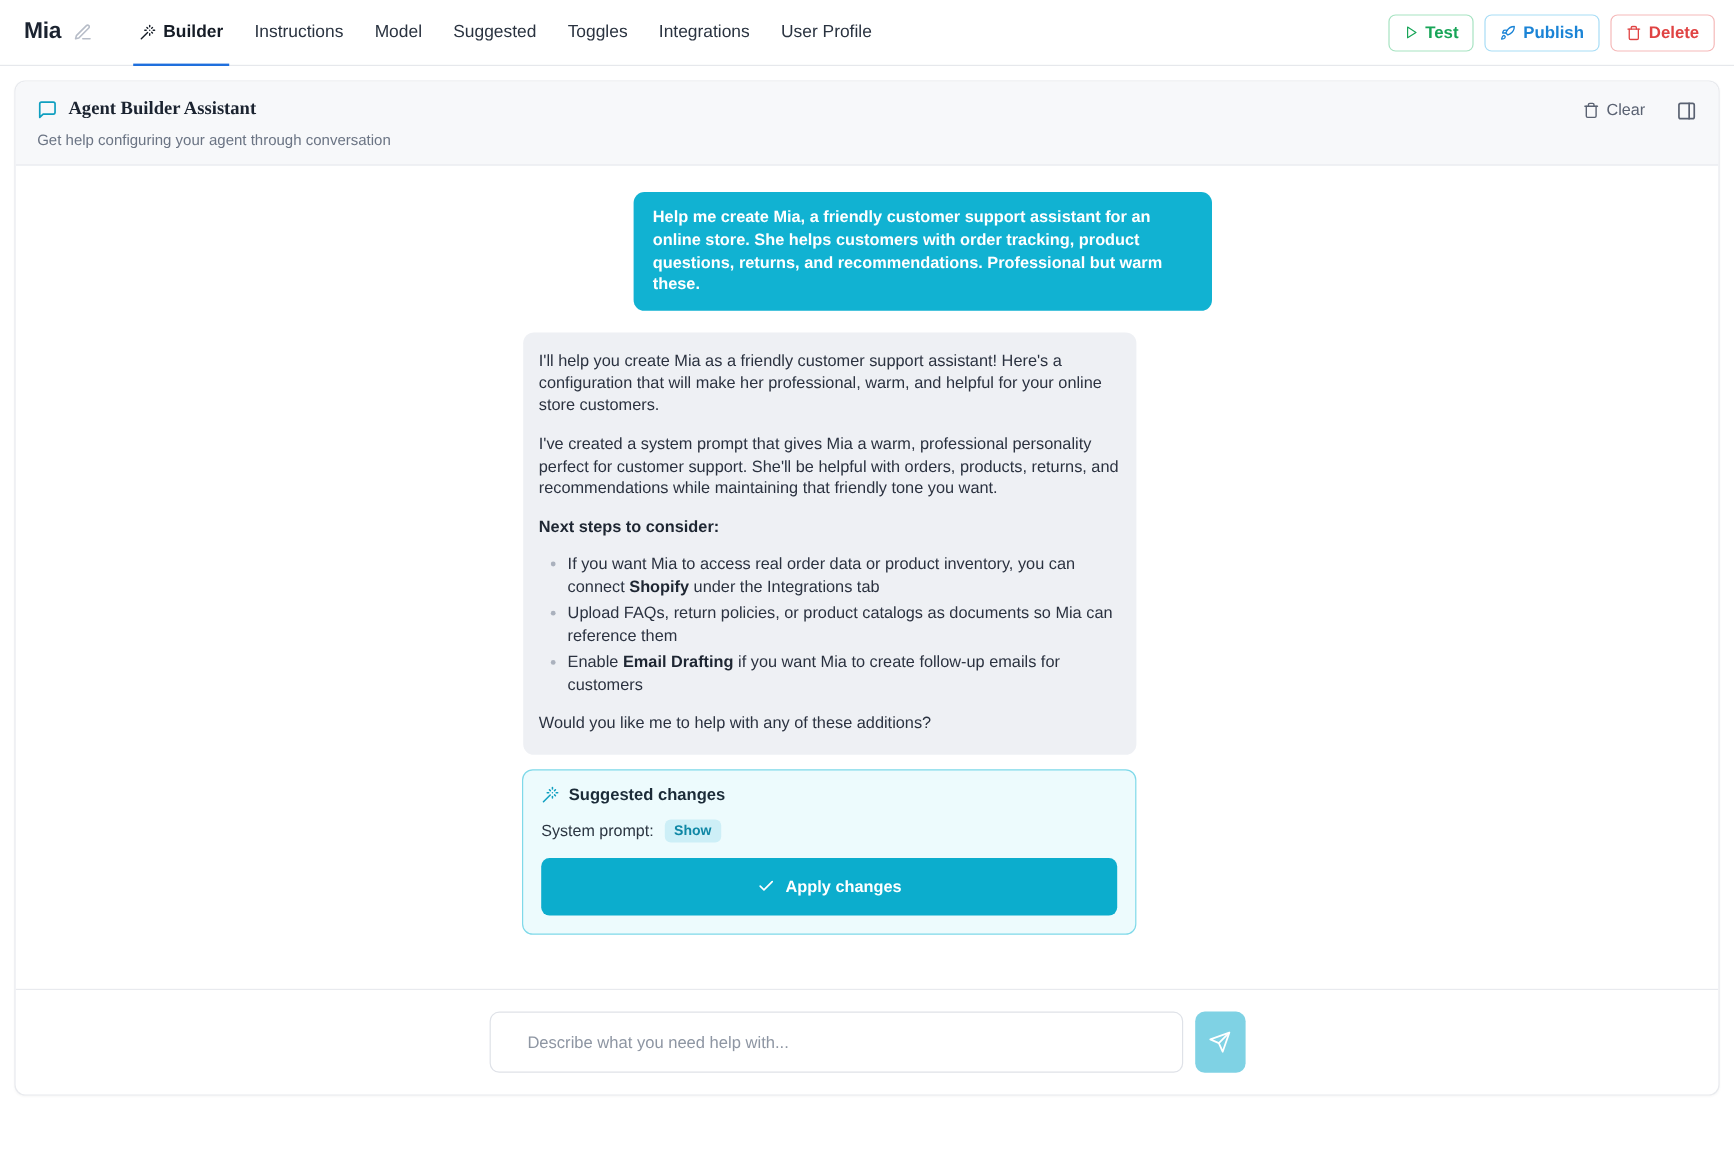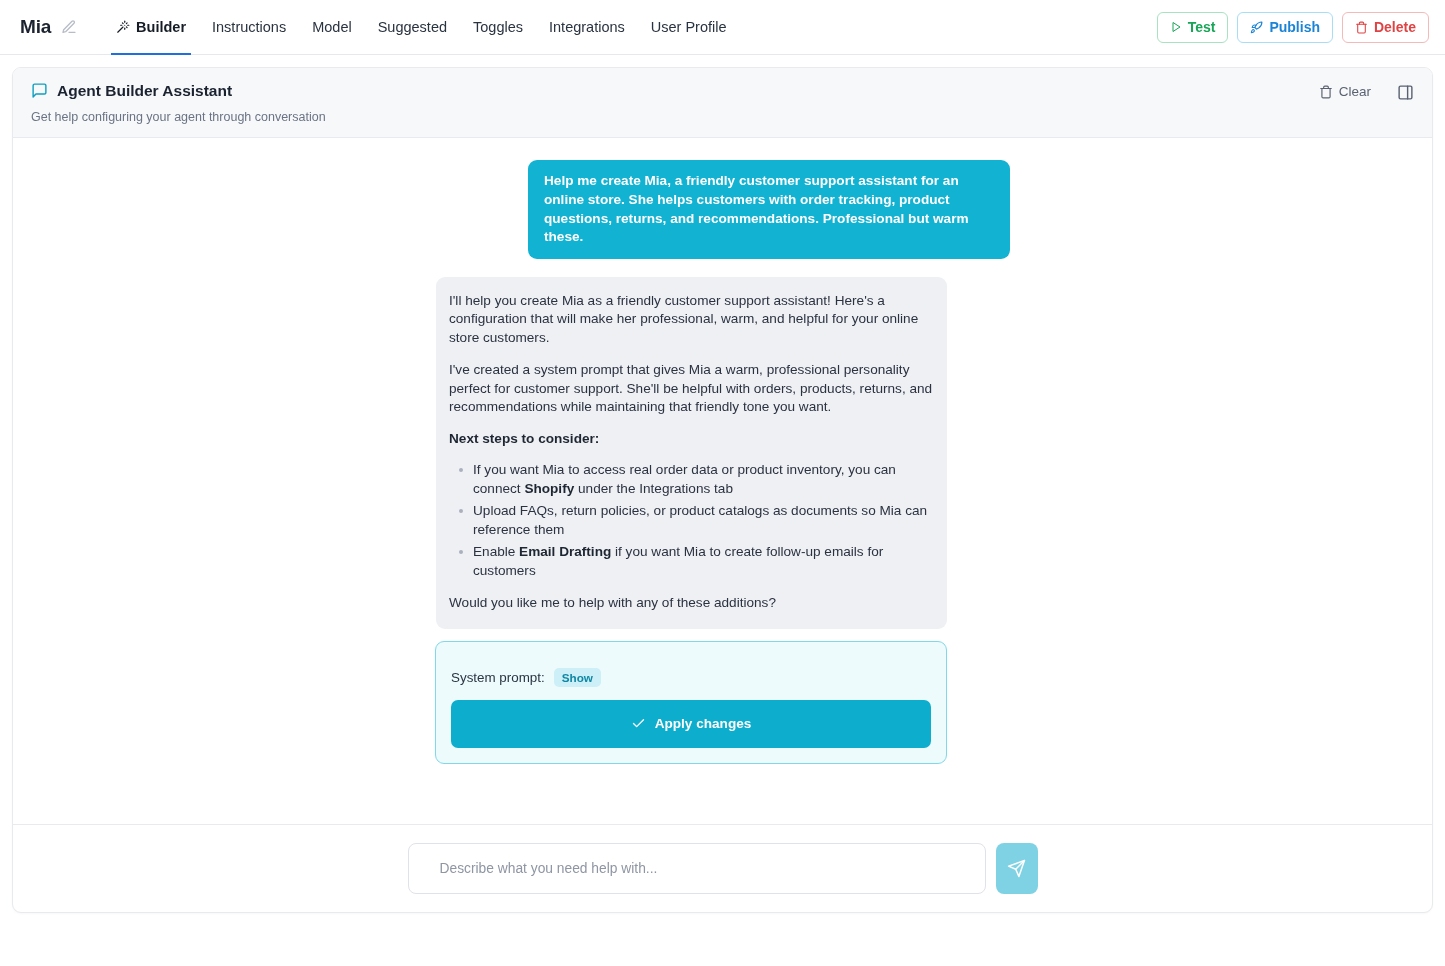--- a/index.html
+++ b/index.html
@@ -95,21 +95,21 @@
   }
 
   .panel-header {
     background: #f7f8fa;
     border-bottom: 1px solid #e8eaee;
     padding: 14px 18px 13px 18px;
     display: flex;
     align-items: flex-start;
   }
   .ph-left { flex: 1; }
-  .ph-title-row { display: flex; align-items: flex-start; gap: 9px; }
+  .ph-title-row { display: flex; align-items: flex-end; gap: 9px; font-family: Liberation Serif, serif; }
   .ph-title {
     font-size: 15.5px;
     font-weight: bold;
     color: #1b2330;
   }
   .ph-sub {
     margin-top: 10px;
     font-size: 12.5px;
     color: #6b7484;
   }
@@ -399,20 +399,36 @@
             <li>
               <span>Enable </span><b>Email Drafting</b><span> if you want Mia to create follow-up emails for customers</span>
             </li>
           </ul>
           <p>Would you like me to help with any of these additions?</p>
         </div>
       </div>
 
       <div class="row-suggest">
         <div class="suggest-card">
+          <div class="sc-title-row">
+            <span style="display:flex;">
+              <svg width="15" height="15" viewBox="0 0 24 24" fill="none" stroke="#0f9fc0" stroke-width="2" stroke-linecap="round" stroke-linejoin="round">
+                <path d="M15 4V2"></path>
+                  <path d="M15 16v-2"></path>
+                  <path d="M8 9h2"></path>
+                <path d="M20 9h2"></path>
+                  <path d="M17.8 11.8 19 13"></path>
+                  <path d="M15 9h.01"></path>
+                <path d="M17.8 6.2 19 5"></path>
+                  <path d="m3 21 9-9"></path>
+                  <path d="M12.2 6.2 11 5"></path>
+              </svg>
+            </span>
+            <span class="sc-title">Suggested changes</span>
+          </div>
           <div class="sc-prompt-row">
             <span class="sc-prompt-label">System prompt:</span>
             <span class="badge-show">Show</span>
           </div>
           <button class="apply-btn">
             <span style="display:flex;">
               <svg width="15" height="15" viewBox="0 0 24 24" fill="none" stroke="#ffffff" stroke-width="2.2" stroke-linecap="round" stroke-linejoin="round">
                 <polyline points="20 6 9 17 4 12"></polyline>
               </svg>
             </span>

